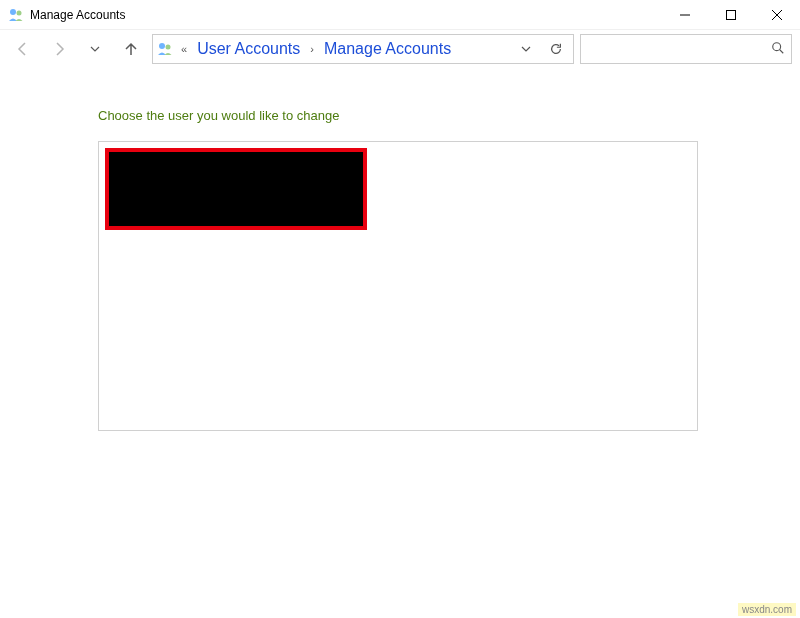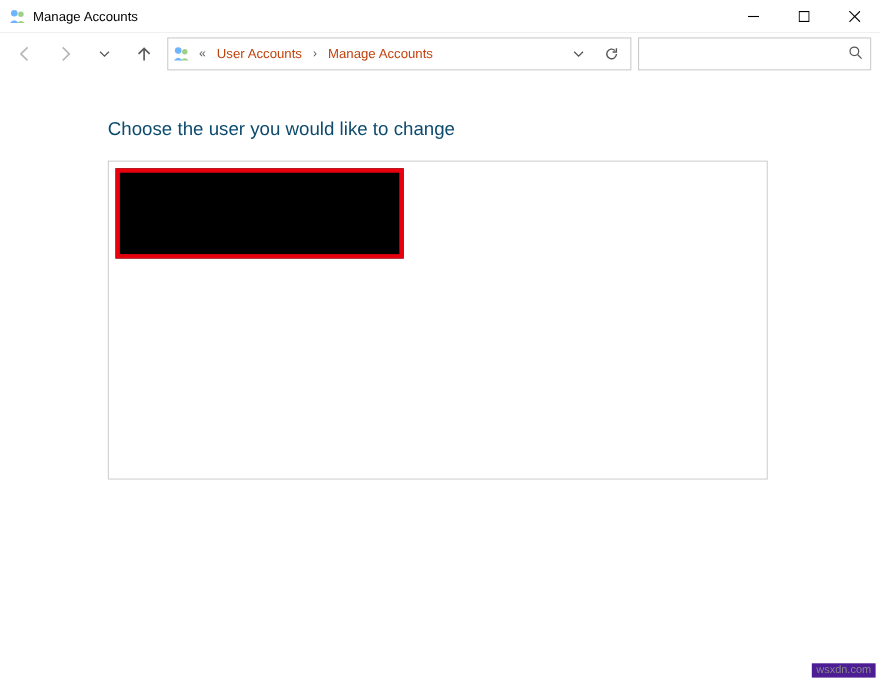--- a/index.html
+++ b/index.html
@@ -57,21 +57,21 @@
       height: 30px;
       border: 1px solid #ccc;
       display: flex;
       align-items: center;
       padding: 0 4px;
       gap: 4px;
       background: #fff;
     }
     .addr-icon { width: 18px; height: 16px; display: flex; align-items: center; }
     .addr-sep { color: #555; font-size: 11px; padding: 0 2px; }
-    .addr-seg { font-size: 12px; color: #c2410c; padding: 2px 4px; }
+    .addr-seg { font-size: 16px; color: #1d4ed8; padding: 2px 4px; }
     .addr-spacer { flex: 1; }
     .addr-btn {
       width: 26px; height: 26px;
       display: flex; align-items: center; justify-content: center;
       color: #555;
     }
     .searchbox {
       width: 212px;
       height: 30px;
       border: 1px solid #ccc;
@@ -85,22 +85,22 @@
       border: none; outline: none;
       flex: 1; font-size: 12px;
       font-family: inherit;
     }
     .search-icon { color: #555; }
     
     .content {
       padding: 40px 72px 0 98px;
     }
     .heading {
-      color: #0c4a6e;
-      font-size: 17px;
+      color: #4d7c0f;
+      font-size: 13px;
       font-weight: 400;
       margin-bottom: 18px;
     }
     .users-box {
       border: 1px solid #d0d0d0;
       width: 600px;
       height: 290px;
       padding: 6px;
       background: #fff;
     }
@@ -116,21 +116,21 @@
       margin-top: 14px;
       display: inline-block;
       cursor: pointer;
     }
     
     .watermark {
       position: absolute;
       right: 4px; bottom: 2px;
       font-size: 10px;
       color: #888;
-      background: #4c1d95;
+      background: #fef9c3;
       padding: 1px 4px;
     }
     
     .cp-icon svg { display: block; }
   </style>
 </head>
 <body>
 
 <div class="titlebar">
   <span class="titlebar-icon cp-icon">

